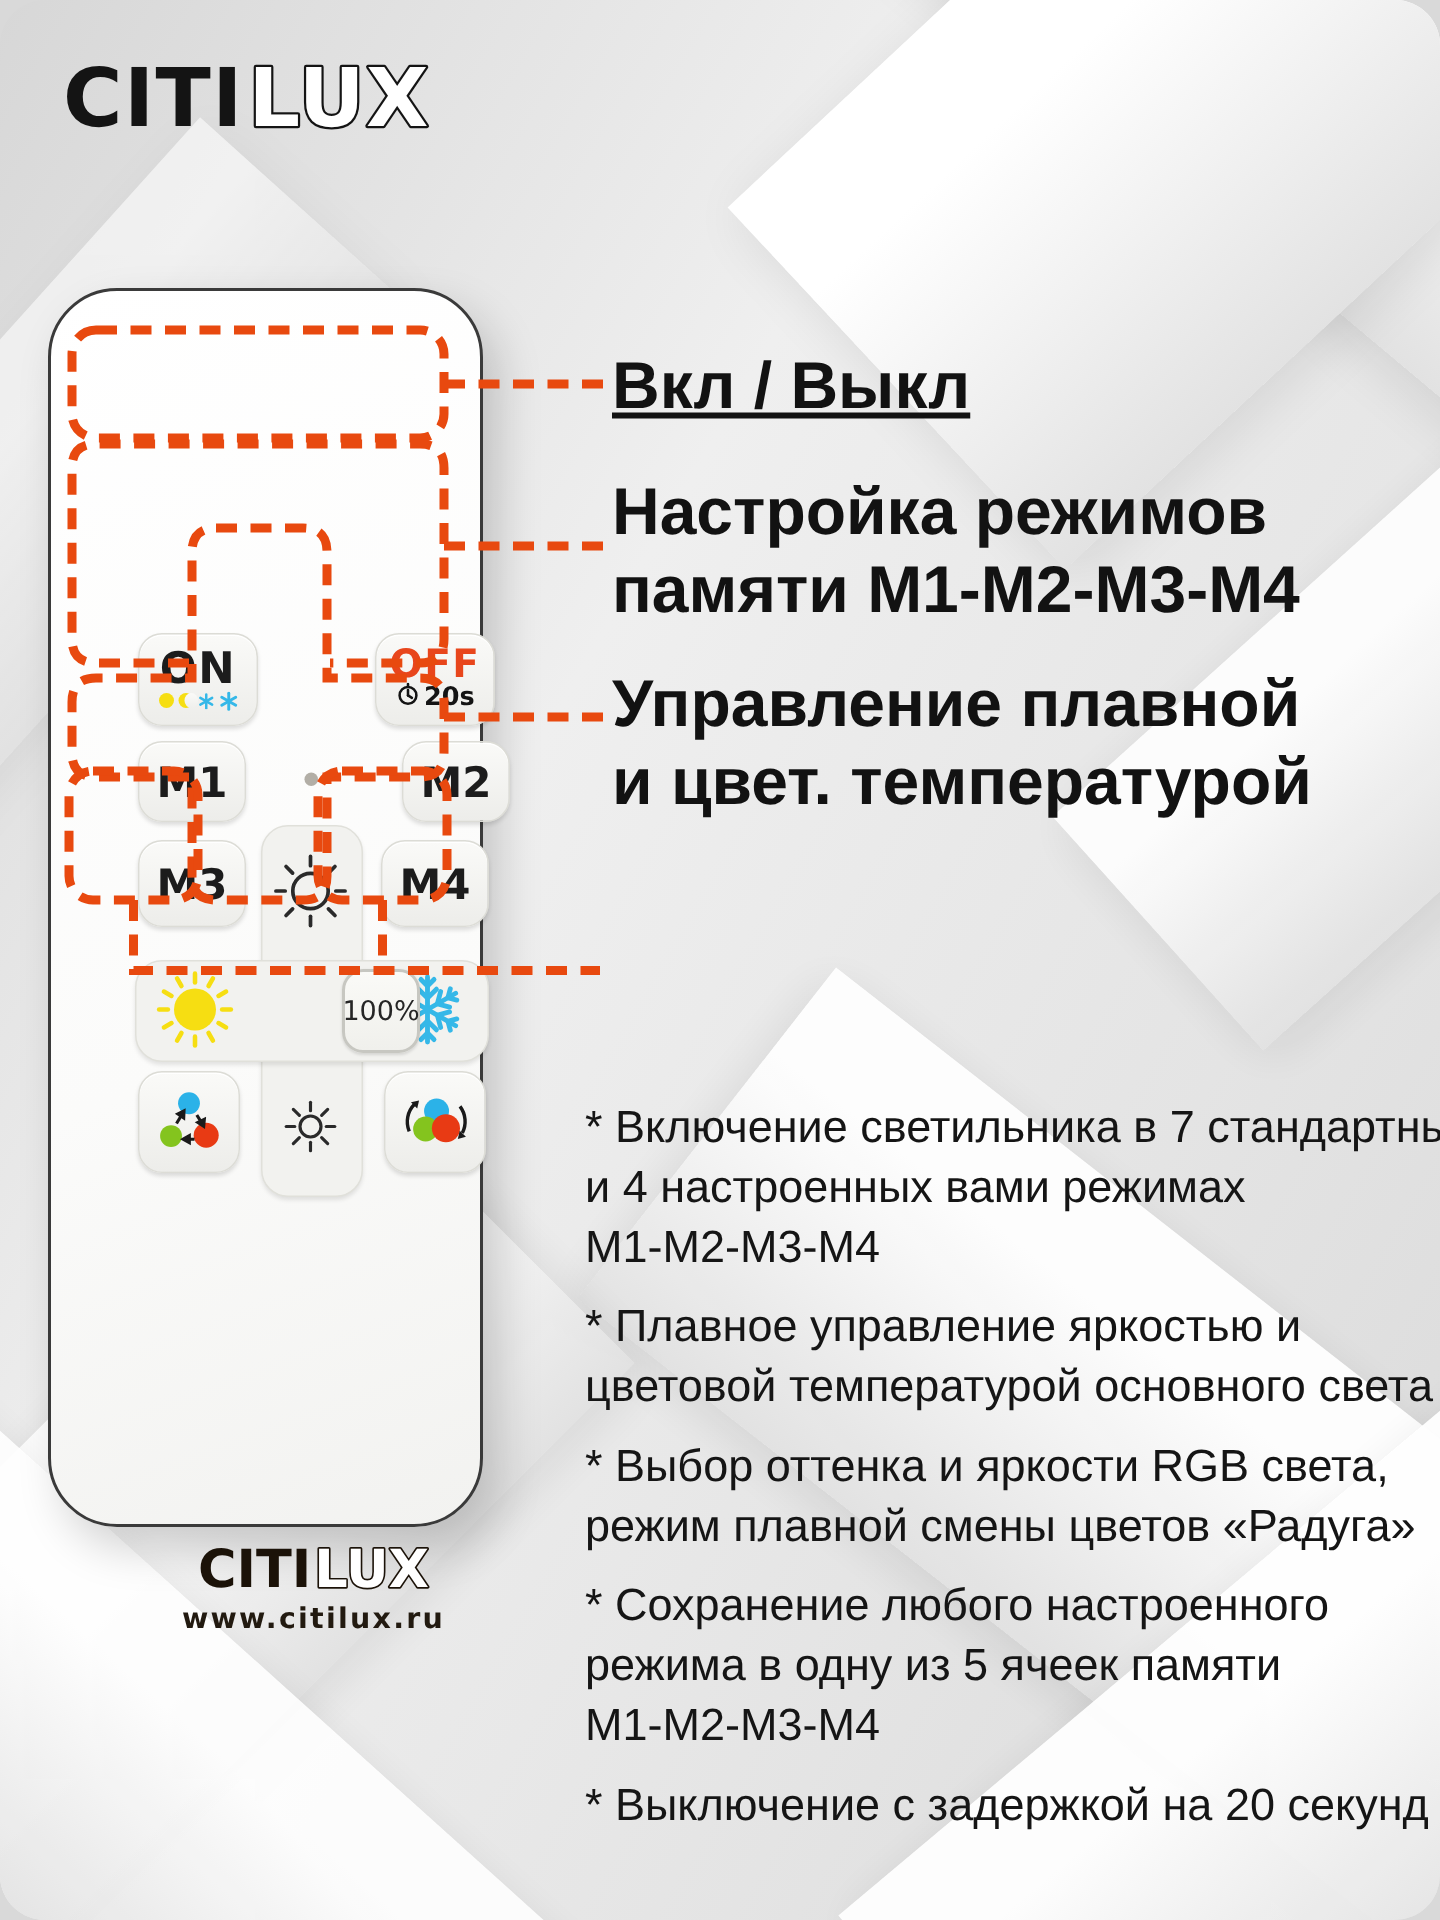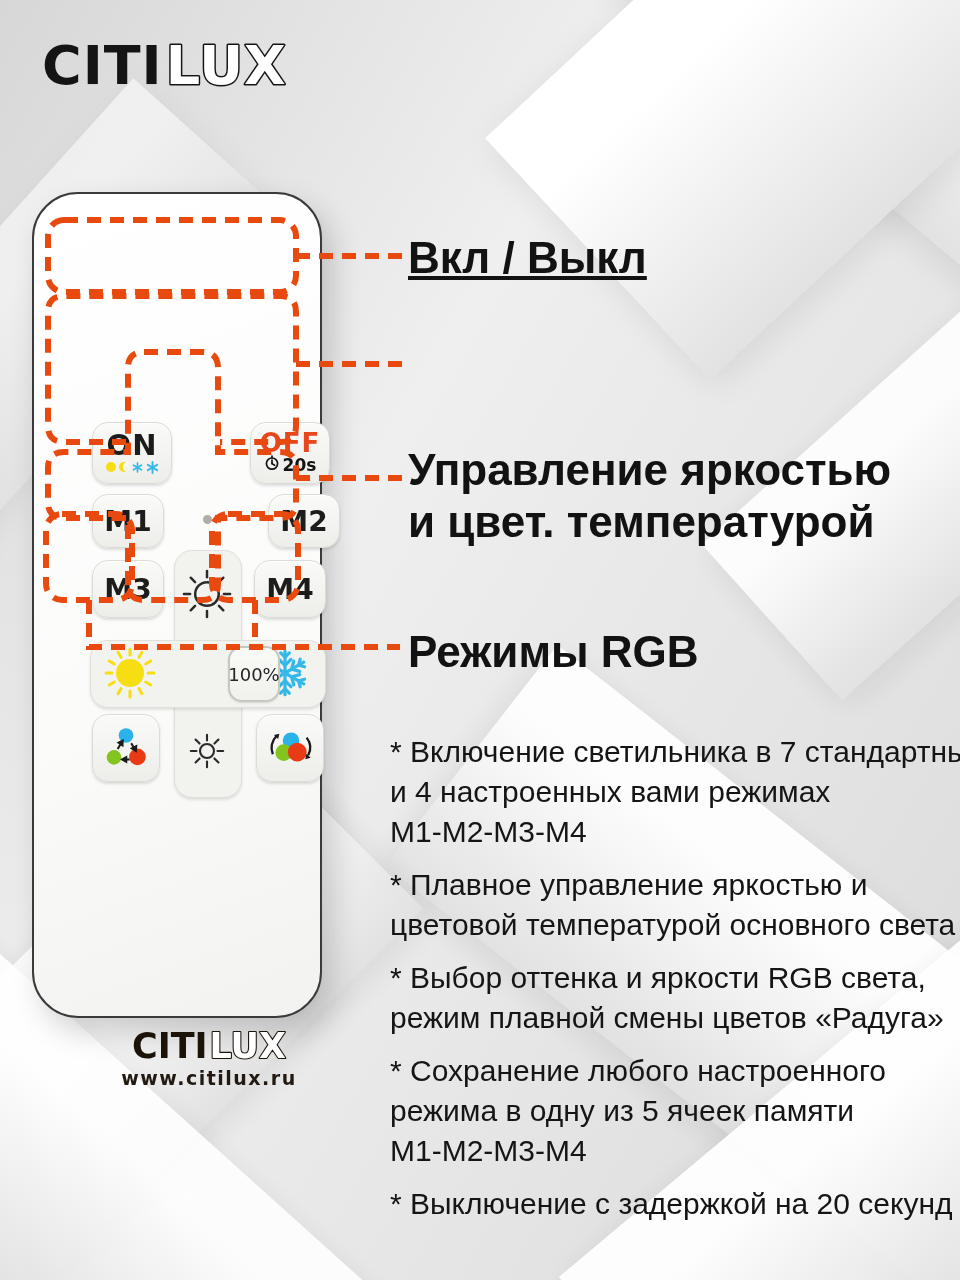--- a/index.html
+++ b/index.html
@@ -1,18 +1,18 @@
 <!DOCTYPE html>
 <html><head>
 <meta charset="utf-8">
 <style>
   html,body{margin:0;padding:0;}
   body{font-family:"Liberation Sans", sans-serif; background:#d9d9d9;}
   .page{position:relative;width:960px;height:1280px;overflow:hidden;
-        background:linear-gradient(120deg,#d7d7d7 0%,#efefef 38%,#e4e4e4 72%,#d9d9d9 100%);}
+        background:linear-gradient(120deg,#d7d7d7 0%,#efefef 38%,#e4e4e4 72%,#d9d9d9 100%);border-radius:30px;}
   
   .bgshape{position:absolute;background:linear-gradient(180deg,#ffffff 25%,#e2e2e2 100%);
            box-shadow:0 8px 36px rgba(0,0,0,.09);z-index:0;}
   .bs1{left:330px;top:-190px;width:1000px;height:300px;transform:rotate(40deg);}
   .bs2{left:470px;top:-230px;width:950px;height:330px;transform:rotate(-43deg);}
   .bs3{left:700px;top:330px;width:560px;height:210px;transform:rotate(-42deg);opacity:.9;}
   .bs4{left:380px;top:880px;width:860px;height:280px;transform:rotate(38deg);opacity:.95;}
   .bs5{left:560px;top:1000px;width:760px;height:280px;transform:rotate(-40deg);opacity:.95;}
   .bs6{left:-280px;top:950px;width:720px;height:250px;transform:rotate(-45deg);opacity:.9;}
   .bs7{left:-320px;top:1060px;width:780px;height:250px;transform:rotate(42deg);opacity:.9;}
@@ -297,23 +297,24 @@
       <rect x="212" y="514" width="86" height="86" rx="16"></rect>
       <path d="M 296 256 H 402"></path>
       <path d="M 296 364 H 402"></path>
       <path d="M 296 478 H 402"></path>
       <path d="M 89 600 L 89 647 L 400 647"></path>
       <path d="M 255 600 L 255 644"></path>
     </g>
   </svg>
 
   <div class="callout c-onoff">Вкл / Выкл</div>
-  <div class="callout c-bright">Управление яркостью
+  <div class="callout c-memory">Настройка режимов
+памяти М1-М2-М3-М4</div>
+  <div class="callout c-bright">Управление плавной
 и цвет. температурой</div>
-  <div class="callout c-rgb">Режимы RGB</div>
 
   <div class="features">
     <p>* Включение светильника в 7 стандартных
 и 4 настроенных вами режимах
 М1-М2-М3-М4</p>
     <p>* Плавное управление яркостью и
 цветовой температурой основного света</p>
     <p>* Выбор оттенка и яркости RGB света,
 режим плавной смены цветов «Радуга»</p>
     <p>* Сохранение любого настроенного

